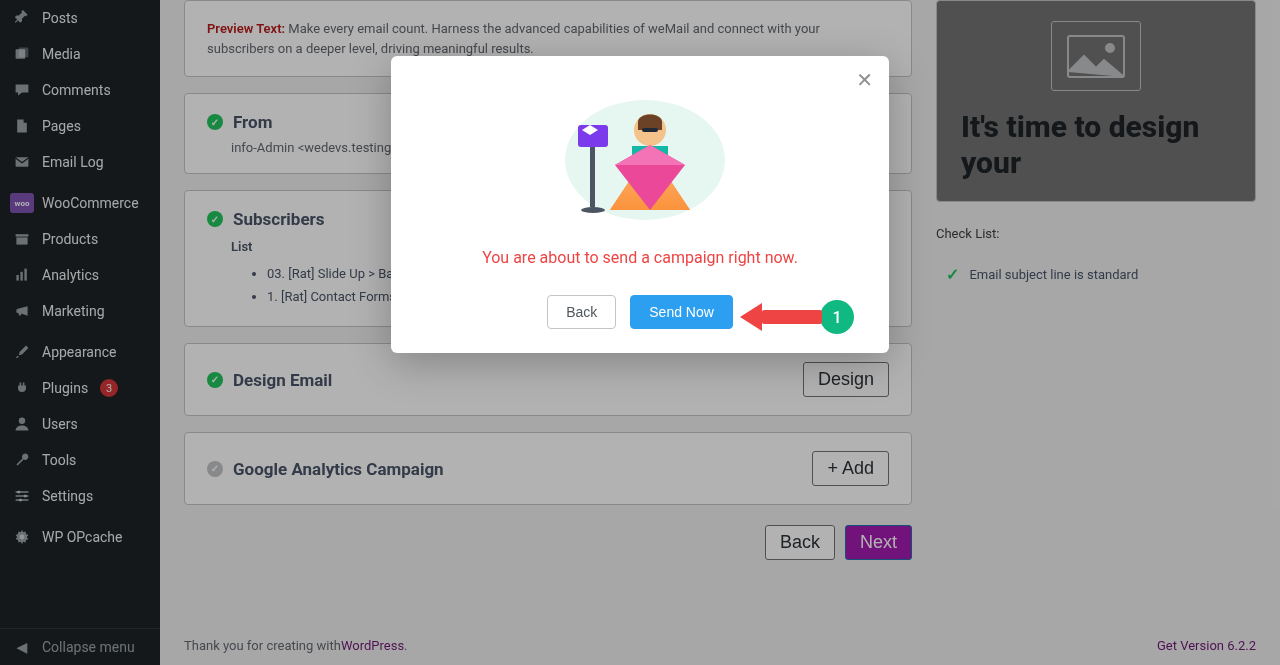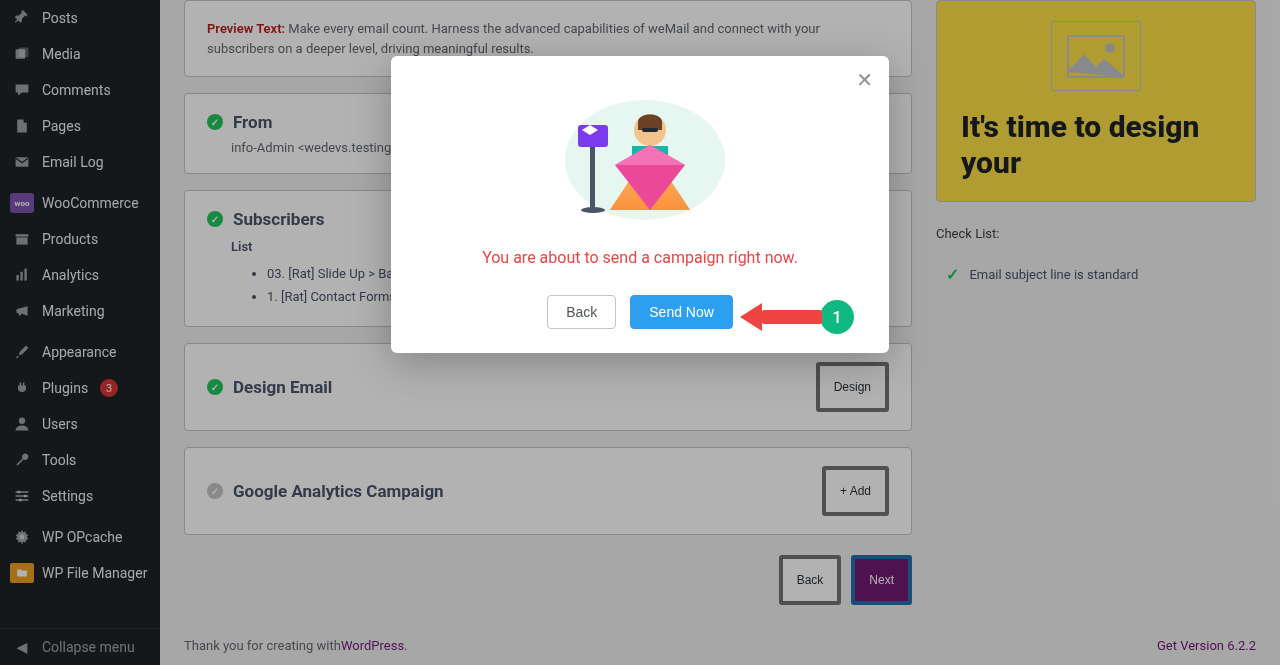--- a/index.html
+++ b/index.html
@@ -24,26 +24,26 @@
     .preview-text { color: #646970; line-height: 1.5; }
     .preview-text b { color:#b91c1c; font-weight:600; }
     .from-text { color:#646970; padding-left: 24px; margin-top:8px; }
     .list-label { font-weight:600; color:#4a5568; padding-left:24px; margin-top:10px; }
     .ul-list { padding-left: 60px; margin-top:8px; color:#4a5568; }
     .ul-list li { padding: 4px 0; }
     
     .check-ic { width:16px; height:16px; border-radius:50%; background:#22c55e; display:inline-flex; align-items:center; justify-content:center; color:#fff; font-size:10px; flex-shrink:0; }
     .grey-ic { width:16px; height:16px; border-radius:50%; background:#c3c4c7; display:inline-flex; align-items:center; justify-content:center; color:#fff; font-size:10px; flex-shrink:0; }
     
-    .btn { border:4px solid #737373; background:#fff; padding:14px 14px; border-radius:3px; cursor:pointer; font-size:12px; color:#2c3338; }
-    .btn-primary { background:#701a75; border-color:#2271b1; color:#fff; }
+    .btn { border:1px solid #737373; background:#fff; padding:6px 14px; border-radius:3px; cursor:pointer; font-size:18px; color:#2c3338; }
+    .btn-primary { background:#a21caf; border-color:#2271b1; color:#fff; }
     
     .nav-buttons { display:flex; justify-content:flex-end; gap:10px; margin-top:4px; margin-bottom:20px; }
     
-    .design-box { background:#fde047; border:1px solid #c3c4c7; border-radius:4px; padding: 20px 24px; }
+    .design-box { background:#737373; border:1px solid #c3c4c7; border-radius:4px; padding: 20px 24px; }
     .img-ph { width:90px; height:70px; border:1px solid #c3c4c7; border-radius:3px; margin:0 auto 18px auto; display:flex; align-items:center; justify-content:center; color:#c3c4c7; }
     .design-h { font-size:30px; font-weight:800; color:#1d2327; line-height:1.2; }
     .checklist-label { color:#404040; margin-top:12px; }
     .checklist-item { display:flex; align-items:center; gap:10px; margin-top:12px; color:#4a5568; padding-left:10px; }
     .green-check { color:#22c55e; font-size:16px; font-weight:bold; }
     
     .footer { padding: 12px 24px; display:flex; align-items:center; color:#646970; background:#f0f0f1; border-top: 0; }
     .footer a { color:#701a75; text-decoration:none; }
     .footer .ver { margin-left:auto; }
     
@@ -190,28 +190,20 @@
       </div>
     <div class="sidebar-sep"></div>
     <div class="sidebar-item">
         <span class="mi">
           <svg width="16" height="16" viewBox="0 0 20 20" fill="currentColor">
             <circle cx="10" cy="10" r="3"></circle>
             <path d="M10 1l1.5 3 3-1 .5 3.3 3 1.2-2 2.5 2 2.5-3 1.2-.5 3.3-3-1L10 19l-1.5-3-3 1-.5-3.3-3-1.2 2-2.5-2-2.5 3-1.2.5-3.3 3 1L10 1z" fill-rule="evenodd"></path>
           </svg>
         </span>
         <span>WP OPcache</span>
-      </div>
-    <div class="sidebar-item">
-        <span class="mi" style="background:#f0a020;border-radius:2px;">
-          <svg width="12" height="12" viewBox="0 0 20 20" fill="#fff">
-            <path d="M2 4h6l2 2h8v10H2V4z"></path>
-          </svg>
-        </span>
-        <span>WP File Manager</span>
       </div>
     <div class="collapse">
         <span class="mi">◀</span>
         <span>Collapse menu</span>
       </div>
   </div>
 
   <div class="main">
     <div class="content-row">
       <div class="left-col">

